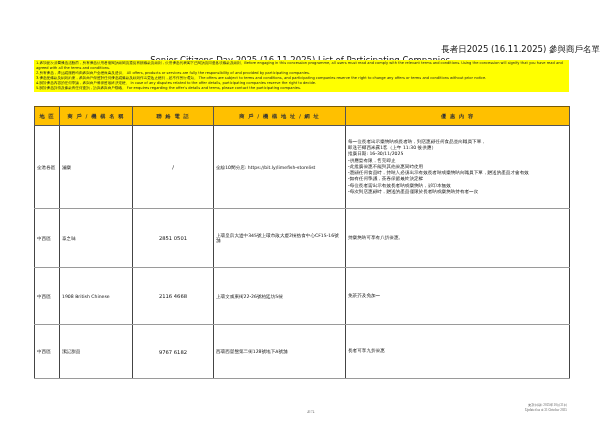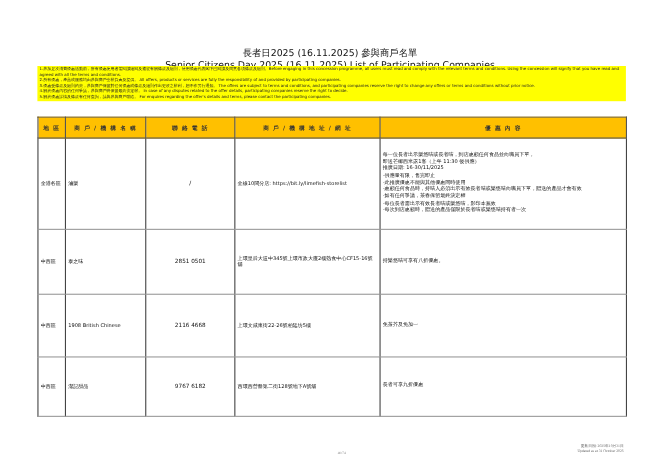--- a/index.html
+++ b/index.html
@@ -1,21 +1,21 @@
 <!DOCTYPE html>
 <html><head>
   <meta charset="utf-8">
   <style>
     * { box-sizing: border-box; margin: 0; padding: 0; }
     html, body { width: 600px; height: 423px; background: #ffffff; overflow: hidden; }
     body { font-family: "DejaVu Sans", "Liberation Sans", sans-serif; color: #000; position: relative; }
     .page { position: absolute; left: 0; top: 0; width: 600px; height: 423px; }
 
     .title-block { position: absolute; top: 44px; left: 0; width: 600px; text-align: center; }
-    .title-zh { font-size: 8.5px; line-height: 11px; color: #111; }
+    .title-zh { font-size: 8.5px; line-height: 11px; color: #111; text-align: right; }
     .title-en { font-size: 8.5px; line-height: 11px; color: #111; }
 
     .notice { position: absolute; left: 34px; top: 60px; width: 535px; background: #ffff00;
               font-size: 3.6px; line-height: 5px; padding: 1px 2px; color: #222; }
     .notice p { white-space: normal; }
 
     table.list { position: absolute; left: 34px; top: 106px; width: 535px;
                  border-collapse: collapse; table-layout: fixed; font-size: 4.6px; color: #111; }
     table.list th { background: #ffc000; height: 19px; font-weight: bold; font-size: 5.2px;
                     letter-spacing: 1px; color: #333; border: 0.8px solid #555; border-top: 1px solid #7a5a00; text-align: center; }

